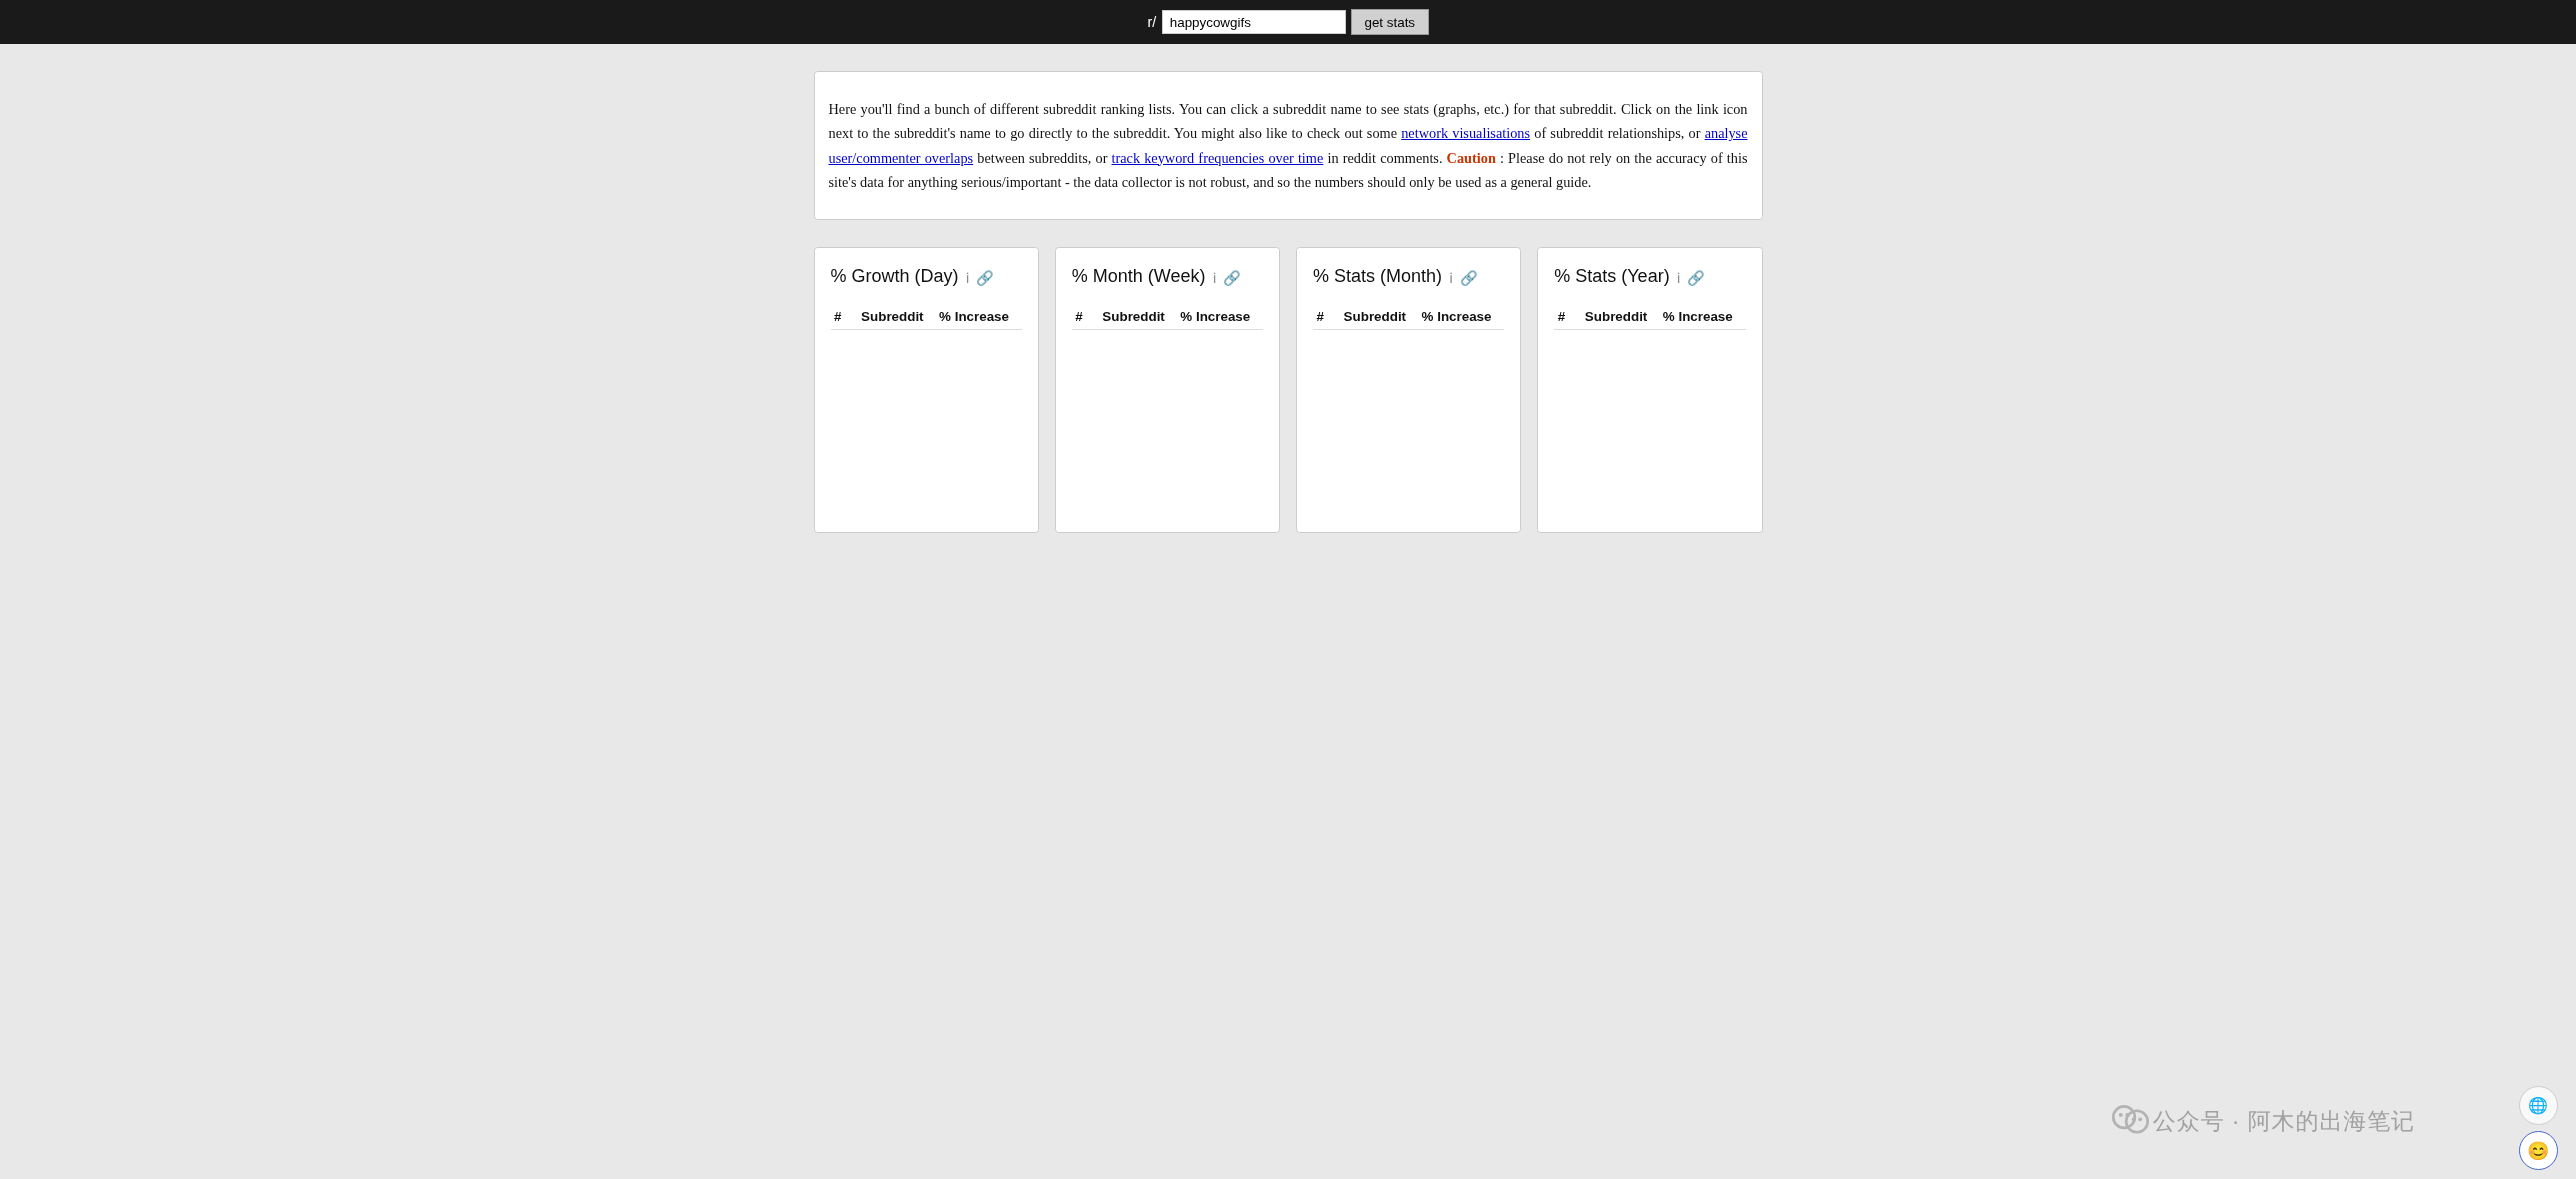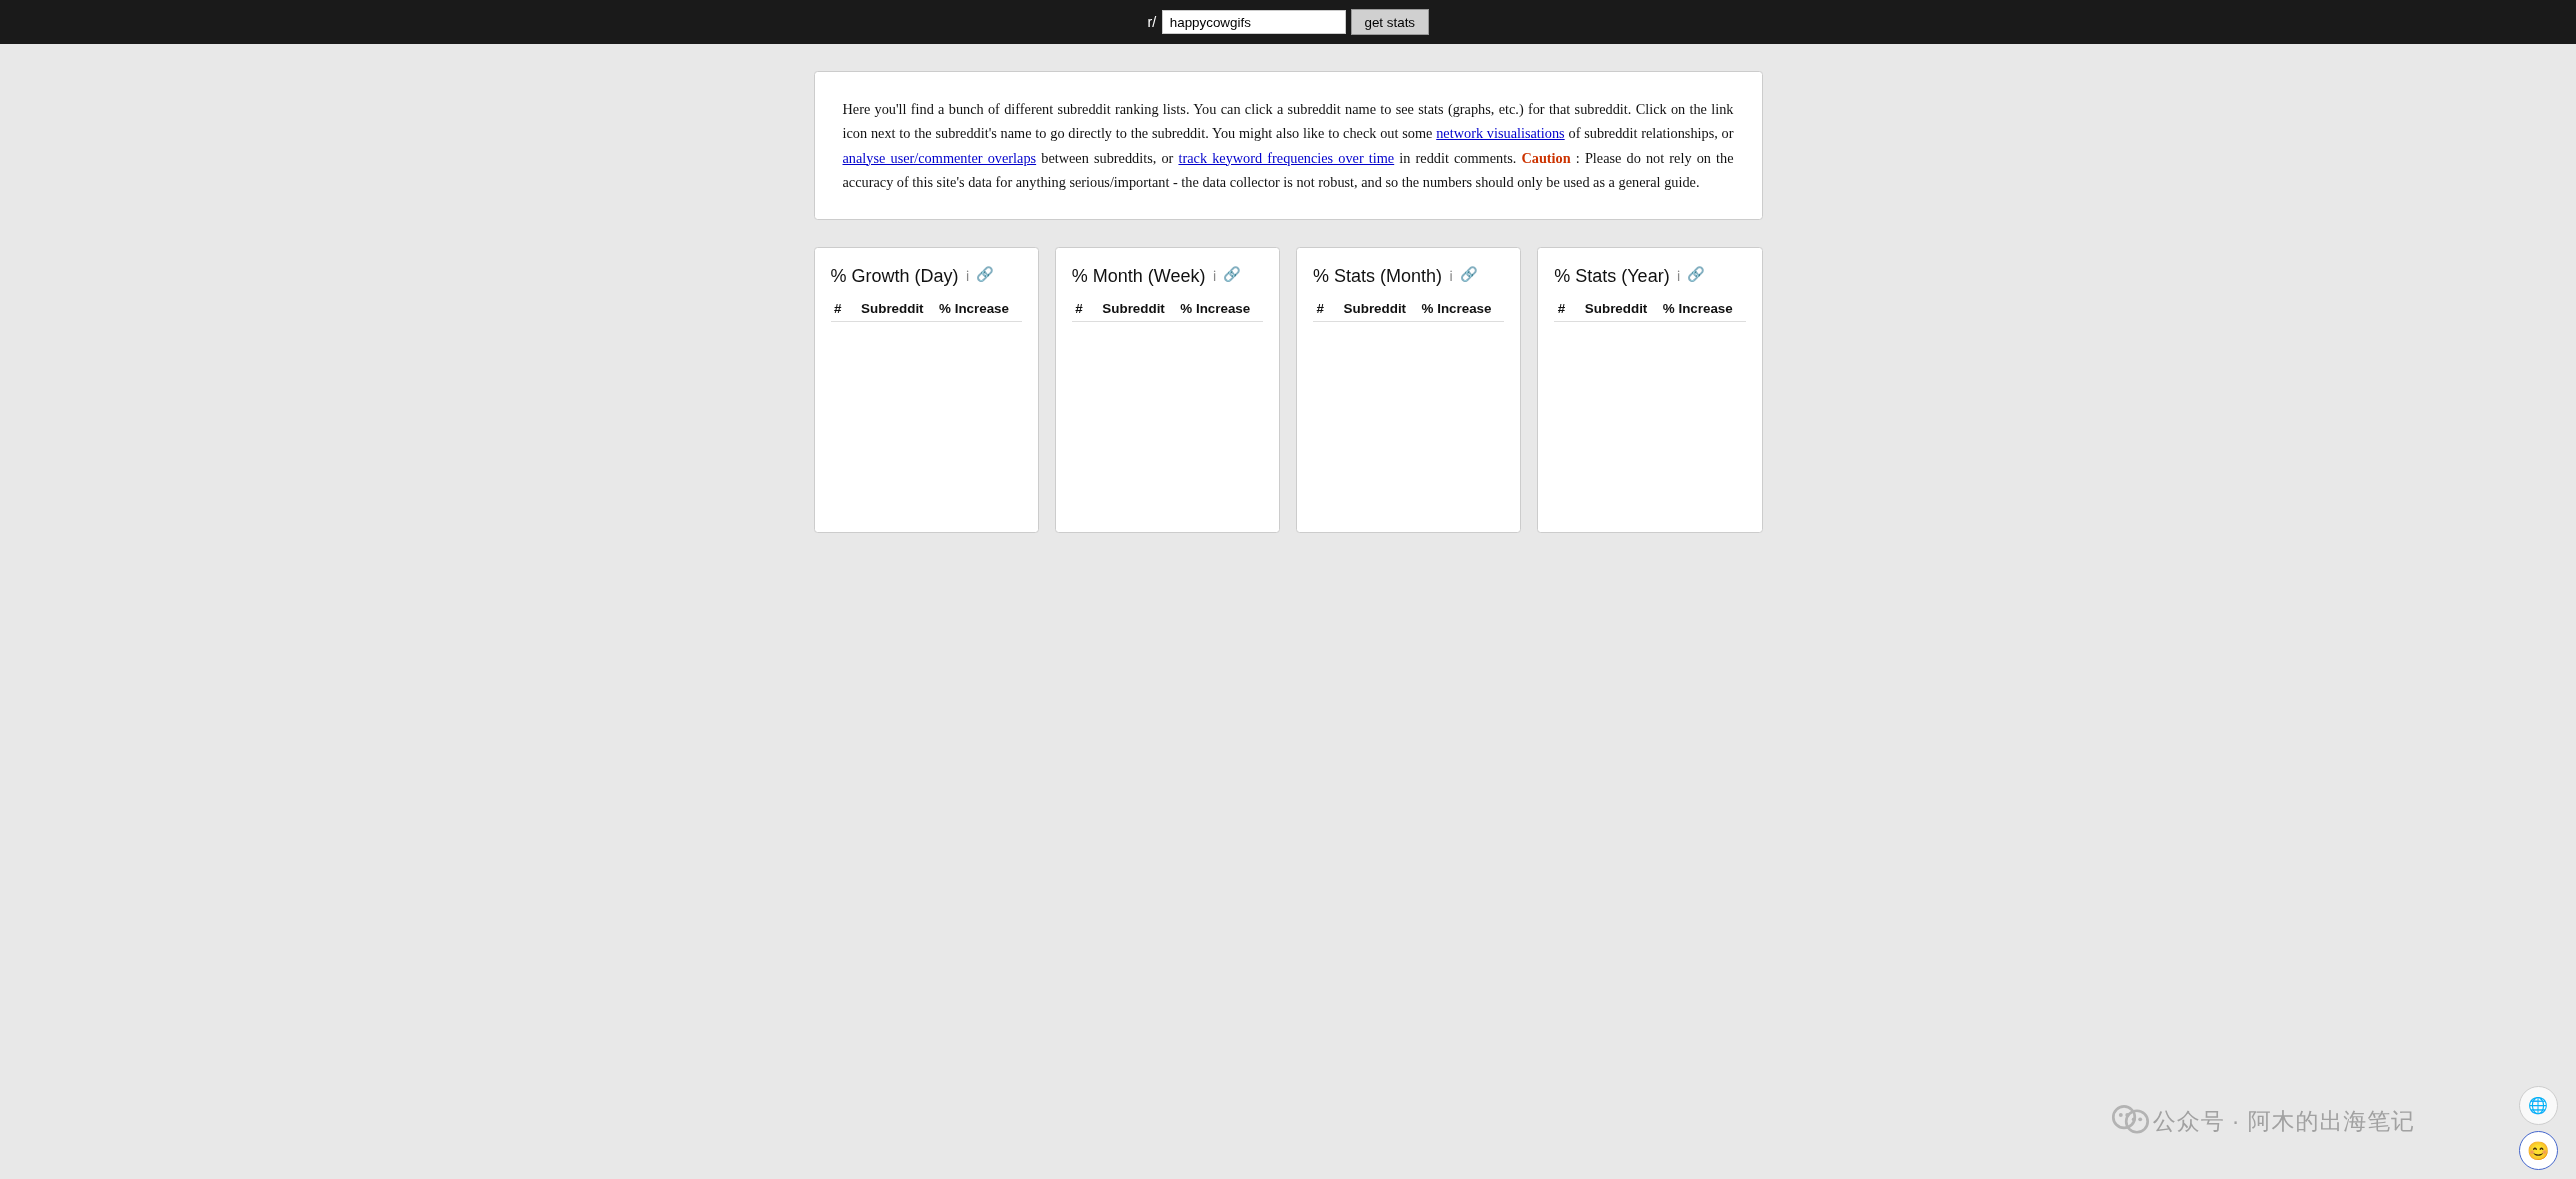--- a/index.html
+++ b/index.html
@@ -62,21 +62,21 @@
       margin-bottom: 27px;
       font-family: Arial, sans-serif;
       color: #111;
     }
 
     
     .info-box {
       background: #fff;
       border: 0.9px solid #ccc;
       border-radius: 3.6px;
-      padding: 25px 28px;
+      padding: 25px 14px;
       margin-bottom: 27px;
       font-size: 14.3px;
       line-height: 1.7;
       text-align: justify;
       color: #111;
     }
 
     .info-box a {
       color: #0000cc;
       text-decoration: underline;
@@ -97,23 +97,23 @@
     .card {
       background: #fff;
       border: 0.9px solid #ccc;
       border-radius: 3.6px;
       padding: 18px 16px 21.5px 16px;
       min-height: 286px;
     }
 
     .card-header {
       display: flex;
-      align-items: flex-start;
+      align-items: flex-end;
       gap: 7.2px;
-      margin-bottom: 8px;
+      margin-bottom: 16px;
     }
 
     .card-title {
       font-size: 18px;
       font-weight: normal;
       color: #111;
       font-family: Arial, sans-serif;
     }
 
     .card-icon {

